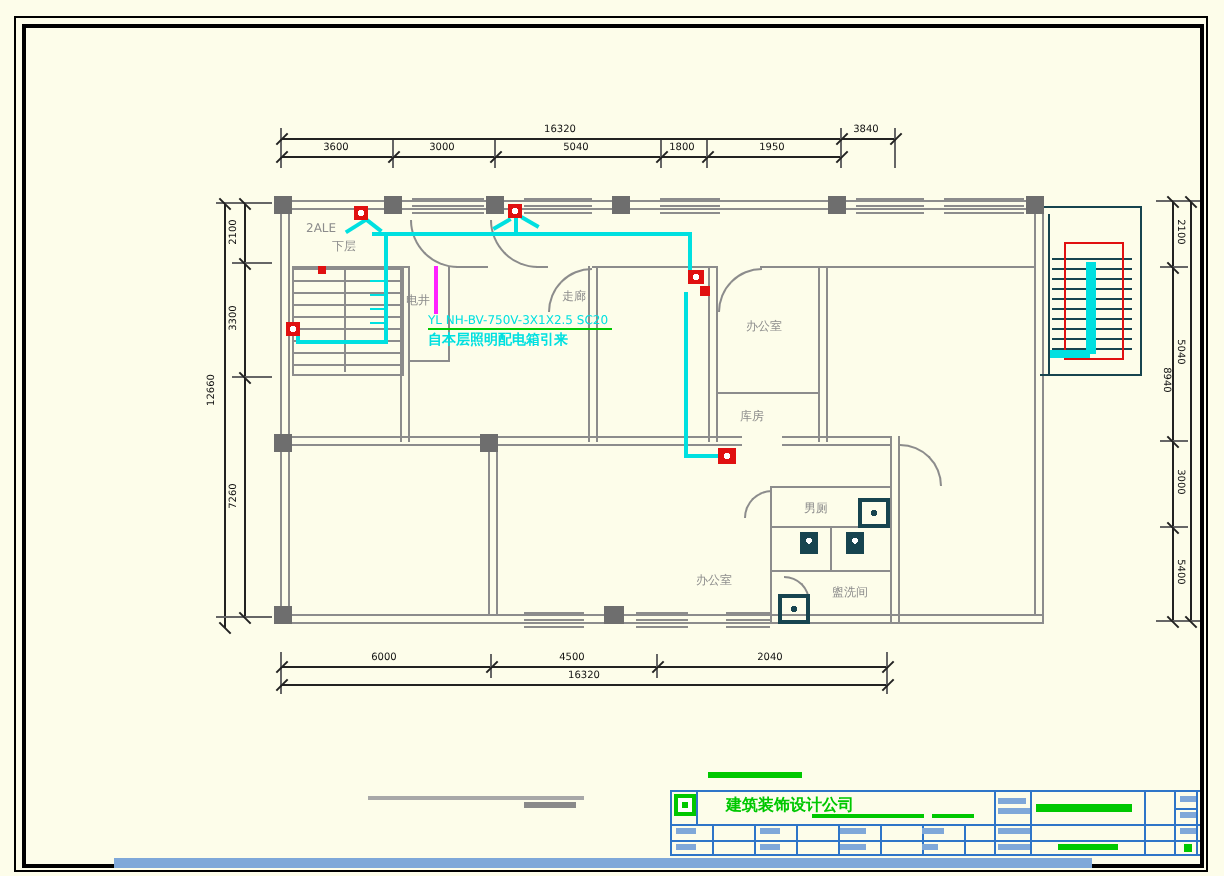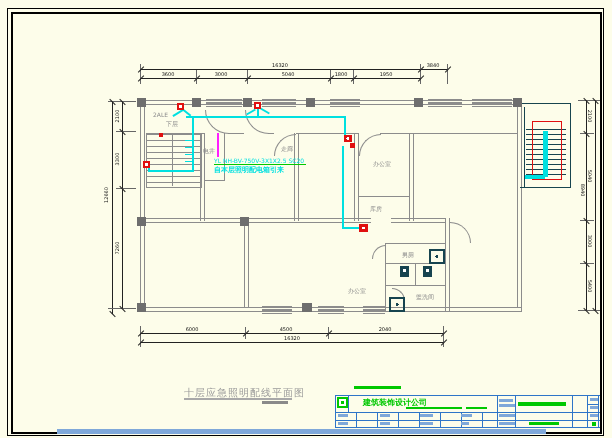--- a/index.html
+++ b/index.html
@@ -246,21 +246,20 @@
   <div class="a tkv" style="left:586px;top:260px"></div>
   <div class="a tkv" style="left:586px;top:307px"></div>
   <div class="a tkv" style="left:595px;top:97px"></div>
   <div class="a tkv" style="left:595px;top:307px"></div>
   <div class="a dim ry" style="left:575px;top:113px;width:30px;height:6px">2100</div>
   <div class="a dim ry" style="left:575px;top:173px;width:30px;height:6px">5040</div>
   <div class="a dim ry" style="left:575px;top:238px;width:30px;height:6px">3000</div>
   <div class="a dim ry" style="left:575px;top:283px;width:30px;height:6px">5400</div>
   <div class="a dim ry" style="left:568px;top:187px;width:30px;height:6px">8940</div>
 
-  <div class="a ttl" style="left:184px;top:386px">十层应急照明配线平面图</div>
   <div class="a" style="left:184px;top:398px;width:108px;height:2px;background:#a8a8a8"></div>
   <div class="a" style="left:262px;top:401px;width:26px;height:3px;background:#8a8a8a"></div>
 
   <div class="a bg" style="left:354px;top:386px;width:47px;height:3px"></div>
   <div class="a bl" style="left:335px;top:395px;width:265px;height:1px"></div>
   <div class="a bl" style="left:335px;top:412px;width:265px;height:1px"></div>
   <div class="a bl" style="left:335px;top:420px;width:265px;height:1px"></div>
   <div class="a bl" style="left:335px;top:427px;width:265px;height:1px"></div>
   <div class="a bl" style="left:335px;top:395px;width:1px;height:33px"></div>
   <div class="a bl" style="left:598px;top:395px;width:1px;height:33px"></div>

